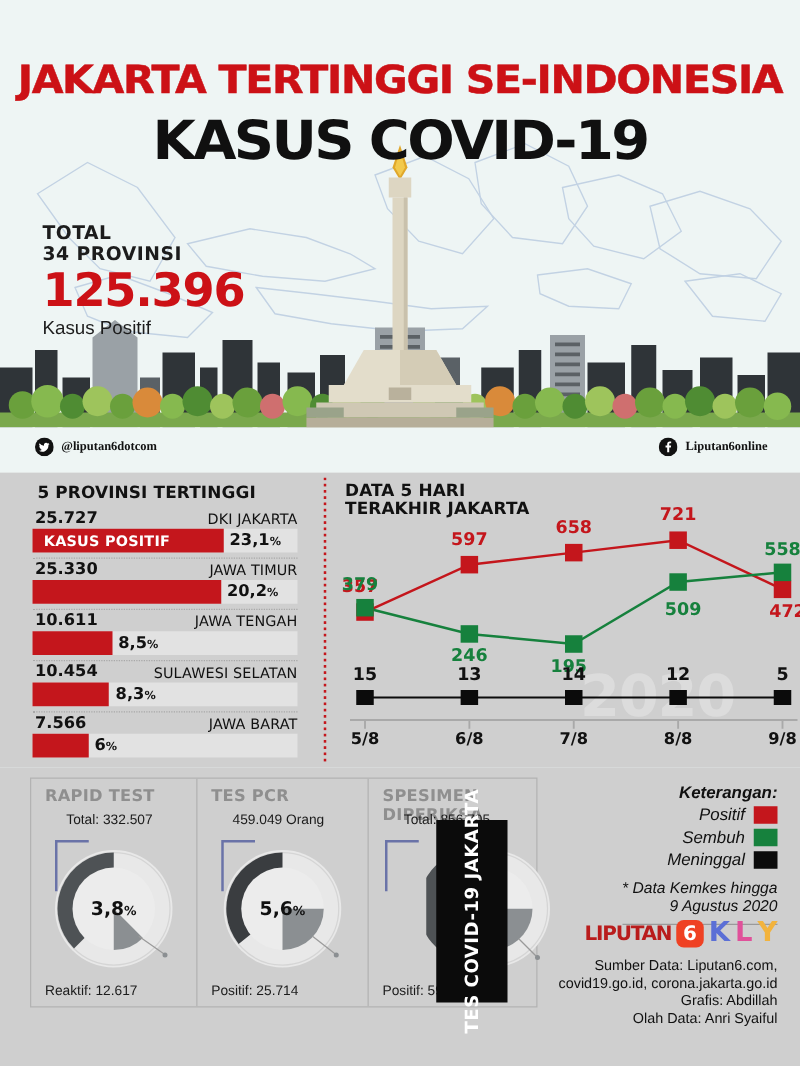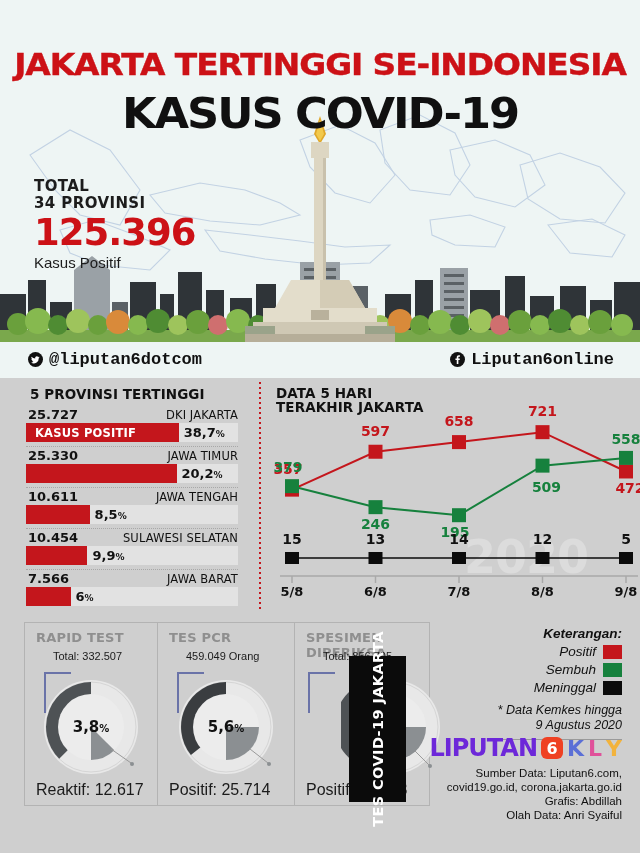--- a/index.html
+++ b/index.html
@@ -38,21 +38,21 @@
   .skyline{position:absolute;left:0;bottom:36px;width:640px;height:110px;z-index:2;}
   .monas{position:absolute;left:50%;transform:translateX(-50%);bottom:26px;z-index:5;}
   .greenbelt{position:absolute;left:0;bottom:36px;width:640px;height:34px;z-index:4;}
 
   .social{
     position:absolute;left:0;bottom:0;width:640px;height:36px;background:#eef5f4;
     z-index:8;
   }
   .soc-l{position:absolute;left:28px;top:8px;display:flex;align-items:center;gap:6px;}
   .soc-r{position:absolute;right:26px;top:8px;display:flex;align-items:center;gap:6px;}
-  .soc-txt{font-family:Liberation Mono, monospace;font-size:17px;font-weight:bold;color:#111;}
+  .soc-txt{font-family:Liberation Serif, serif;font-size:10px;font-weight:bold;color:#111;}
 
   
   .mid{position:relative;width:640px;height:236px;background:#cfcfcf;padding-left:47px;}
   .mid-left{position:absolute;left:0;top:0;width:256px;height:236px;padding:0;}
   .mid-right{position:absolute;left:266px;top:0;width:374px;height:236px;}
   .vdivider{position:absolute;left:259px;top:4px;width:2px;height:228px;
     background-image:linear-gradient(#c4161c 50%,transparent 50%);
     background-size:2px 5px;}
 
   .sec-title{
@@ -81,21 +81,21 @@
   .xlabels{position:absolute;left:0;top:206px;width:374px;z-index:2;}
   .xlab{position:absolute;font-family:"DejaVu Sans",sans-serif;font-weight:bold;font-size:13px;color:#111;transform:translateX(-50%);}
 
   
   .bottom{position:relative;width:640px;height:239px;background:#cfcfcf;}
   .panels{position:absolute;left:24px;top:8px;width:404px;height:182px;border:1px solid #b3b3b3;border-left:1px solid #b3b3b3;}
   .panel{position:absolute;top:0;height:182px;border-right:1px solid #b3b3b3;box-sizing:border-box;}
   .panel:last-of-type{border-right:none;}
   .p-title{position:absolute;left:11px;top:7px;font-family:"DejaVu Sans",sans-serif;font-weight:bold;font-size:13px;color:#8f8f8f;letter-spacing:.2px;}
   .p-total{position:absolute;left:28px;top:27px;font-family:"Liberation Sans",sans-serif;font-size:11px;color:#1b1b1b;white-space:nowrap;}
-  .p-bottom{position:absolute;left:11px;bottom:6px;font-family:"Liberation Sans",sans-serif;font-size:16px;color:#1b1b1b;white-space:nowrap;}
+  .p-bottom{position:absolute;left:11px;bottom:6px;font-family:"Liberation Sans",sans-serif;font-size:11px;color:#1b1b1b;white-space:nowrap;}
   .donut{position:absolute;left:50%;transform:translateX(-50%);top:52px;}
   .d-pct{position:absolute;left:50%;top:50%;transform:translate(-50%,-50%);
     font-family:"DejaVu Sans",sans-serif;font-weight:bold;font-size:15px;color:#111;white-space:nowrap;}
   .d-pct .u{font-size:10px;}
 
   .badge{
     position:absolute;left:349px;top:42px;width:57px;height:146px;background:#0b0b0b;
     z-index:9;
   }
   .badge span{
@@ -107,21 +107,21 @@
 
   .legend{position:absolute;right:18px;top:12px;text-align:right;margin-left:16px;}
   .leg-title{font-family:"Liberation Sans",sans-serif;font-style:italic;font-size:13.5px;font-weight:bold;color:#111;margin-bottom:3px;}
   .leg-row{display:flex;align-items:center;justify-content:flex-end;gap:7px;margin-bottom:3px;}
   .leg-lbl{font-family:"Liberation Sans",sans-serif;font-style:italic;font-size:13.5px;color:#111;}
   .leg-sw{width:19px;height:14px;}
   .leg-note{margin-top:8px;font-family:"Liberation Sans",sans-serif;font-style:italic;font-size:12.5px;color:#111;line-height:15px;}
   .leg-rule{margin-top:6px;height:1px;background:#9a9a9a;}
 
   .logo{position:absolute;right:18px;top:120px;display:flex;align-items:center;gap:4px;}
-  .lg-txt{font-family:"DejaVu Sans",sans-serif;font-weight:bold;font-size:24px;color:#6d28d9;letter-spacing:-1px;text-align:center;}
+  .lg-txt{font-family:"DejaVu Sans",sans-serif;font-weight:bold;font-size:16px;color:#b91c1c;letter-spacing:-1px;text-align:center;}
   .lg-six{width:22px;height:22px;border-radius:6px;background:#ef4123;color:#fff;
     font-family:"DejaVu Sans",sans-serif;font-weight:bold;font-size:16px;
     display:flex;align-items:center;justify-content:center;}
   .lg-k{font-family:"DejaVu Sans",sans-serif;font-weight:bold;font-size:22px;color:#5b6fd6;}
   .lg-l{font-family:"DejaVu Sans",sans-serif;font-weight:bold;font-size:22px;color:#e0519a;}
   .lg-y{font-family:"DejaVu Sans",sans-serif;font-weight:bold;font-size:22px;color:#f2b33d;}
 
   .credits{position:absolute;right:18px;top:152px;text-align:right;
     font-family:"Liberation Sans",sans-serif;font-size:11.5px;color:#111;line-height:14px;}
 </style>
@@ -284,21 +284,21 @@
       <div class="bars">
 
         <div class="bar-row">
           <div class="bar-top">
             <span class="bar-num">25.727</span>
             <span class="bar-prov">DKI JAKARTA</span>
           </div>
           <div class="bar-track">
             <div class="bar-fill" id="bf0" style="width: 72%;"></div>
             <span class="bar-kp">KASUS POSITIF</span>
-            <span class="bar-pct" id="bp0" style="left: calc(72% + 5px);"><span>38,7</span><span class="u">%</span></span>
+            <span class="bar-pct" id="bp0" style="left: calc(72% + 5px);"><span>23,1</span><span class="u">%</span></span>
           </div>
         </div>
 
         <div class="bar-row">
           <div class="bar-top">
             <span class="bar-num">25.330</span>
             <span class="bar-prov">JAWA TIMUR</span>
           </div>
           <div class="bar-track">
             <div class="bar-fill" id="bf1" style="width: 71%;"></div>
@@ -317,21 +317,21 @@
           </div>
         </div>
 
         <div class="bar-row">
           <div class="bar-top">
             <span class="bar-num">10.454</span>
             <span class="bar-prov">SULAWESI SELATAN</span>
           </div>
           <div class="bar-track">
             <div class="bar-fill" id="bf3" style="width: 29%;"></div>
-            <span class="bar-pct" id="bp3" style="left: calc(29% + 5px);"><span>9,9</span><span class="u">%</span></span>
+            <span class="bar-pct" id="bp3" style="left: calc(29% + 5px);"><span>8,3</span><span class="u">%</span></span>
           </div>
         </div>
 
         <div class="bar-row">
           <div class="bar-top">
             <span class="bar-num">7.566</span>
             <span class="bar-prov">JAWA BARAT</span>
           </div>
           <div class="bar-track">
             <div class="bar-fill" id="bf4" style="width: 21%;"></div>

